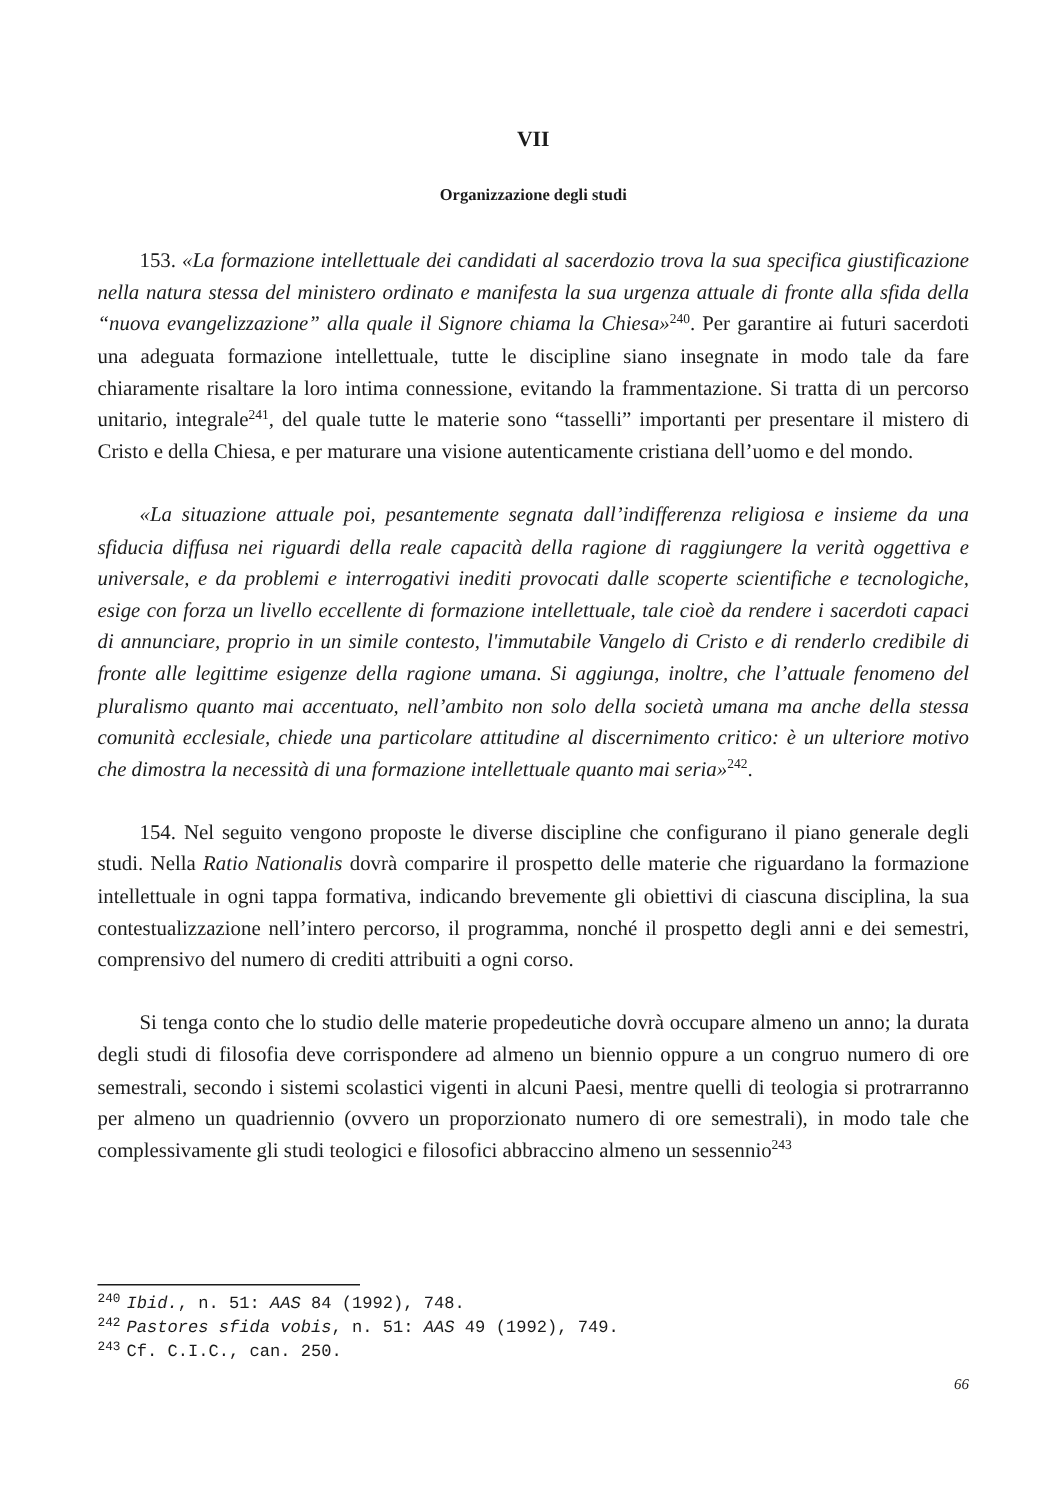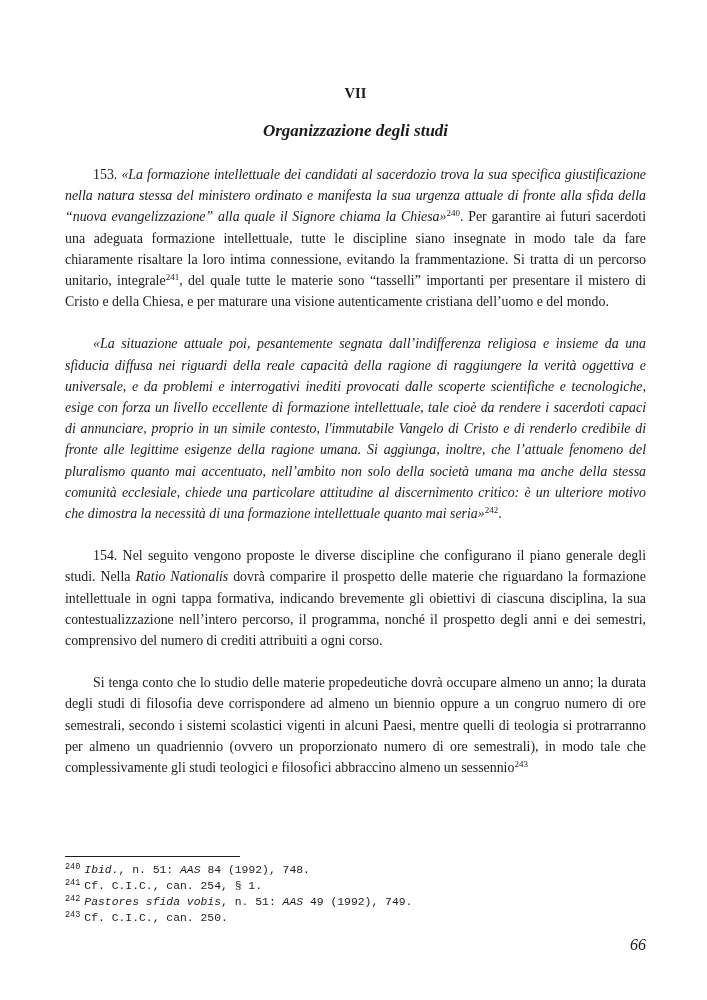--- a/index.html
+++ b/index.html
@@ -26,24 +26,23 @@
   .chapter-number {
     text-align: center;
     font-weight: bold;
     font-size: 14.5px;
     line-height: 15px;
     margin: 0 0 21px 0;
   }
   .chapter-title {
     text-align: center;
     font-weight: bold;
-    font-size: 17px;
+    font-size: 11px;
     line-height: 17px;
     margin: 0 0 25px 0;
-    font-style: italic;
   }
   .para {
     font-size: 13.9px;
     line-height: 21.2px;
     text-align: justify;
     text-indent: 28px;
     margin: 0 0 21px 0;
   }
   .it {
     font-style: italic;
@@ -74,23 +73,23 @@
   }
   .fn-num {
     font-size: 8.5px;
     line-height: 0;
     position: relative;
     top: -4px;
     margin-right: 4px;
   }
   .page-number {
     position: absolute;
-    top: 937px;
+    top: 916px;
     right: 61px;
-    font-size: 16px;
+    font-size: 10px;
     line-height: 15px;
     font-style: italic;
   }
 </style>
 </head>
 <body>
 
 <div class="page">
   <div class="content">
     <div class="chapter-number">VII</div>
@@ -100,20 +99,19 @@
         <p class="para"><span class="it">«La situazione attuale poi, pesantemente segnata dall’indifferenza religiosa e insieme da una sfiducia diffusa nei riguardi della reale capacità della ragione di raggiungere la verità oggettiva e universale, e da problemi e interrogativi inediti provocati dalle scoperte scientifiche e tecnologiche, esige con forza un livello eccellente di formazione intellettuale, tale cioè da rendere i sacerdoti capaci di annunciare, proprio in un simile contesto, l'immutabile Vangelo di Cristo e di renderlo credibile di fronte alle legittime esigenze della ragione umana. Si aggiunga, inoltre, che l’attuale fenomeno del pluralismo quanto mai accentuato, nell’ambito non solo della società umana ma anche della stessa comunità ecclesiale, chiede una particolare attitudine al discernimento critico: è un ulteriore motivo che dimostra la necessità di una formazione intellettuale quanto mai seria»</span><sup class="sup">242</sup><span>.</span></p>
         <p class="para"><span>154. Nel seguito vengono proposte le diverse discipline che configurano il piano generale degli studi. Nella </span><span class="it">Ratio Nationalis</span><span> dovrà comparire il prospetto delle materie che riguardano la formazione intellettuale in ogni tappa formativa, indicando brevemente gli obiettivi di ciascuna disciplina, la sua contestualizzazione nell’intero percorso, il programma, nonché il prospetto degli anni e dei semestri, comprensivo del numero di crediti attribuiti a ogni corso.</span></p>
         <p class="para"><span>Si tenga conto che lo studio delle materie propedeutiche dovrà occupare almeno un anno; la durata degli studi di filosofia deve corrispondere ad almeno un biennio oppure a un congruo numero di ore semestrali, secondo i sistemi scolastici vigenti in alcuni Paesi, mentre quelli di teologia si protrarranno per almeno un quadriennio (ovvero un proporzionato numero di ore semestrali), in modo tale che complessivamente gli studi teologici e filosofici abbraccino almeno un sessennio</span><sup class="sup">243</sup></p>
       </div>
   </div>
 
   <div class="footnotes">
     <div class="fn-rule"></div>
     <div id="footnotes-list">
         <p class="footnote"><span class="fn-num">240</span><span class="it">Ibid.</span><span>, n. 51: </span><span class="it">AAS</span><span> 84 (1992), 748.</span></p>
-        <p class="footnote"><span class="fn-num">241</span><span>Cf. C.I.C., can. 254, § 1.</span></p>
         <p class="footnote"><span class="fn-num">242</span><span class="it">Pastores sfida vobis</span><span>, n. 51: </span><span class="it">AAS</span><span> 49 (1992), 749.</span></p>
         <p class="footnote"><span class="fn-num">243</span><span>Cf. C.I.C., can. 250.</span></p>
       </div>
   </div>
 
   <div class="page-number">66</div>
 </div>
 
 </body></html>

